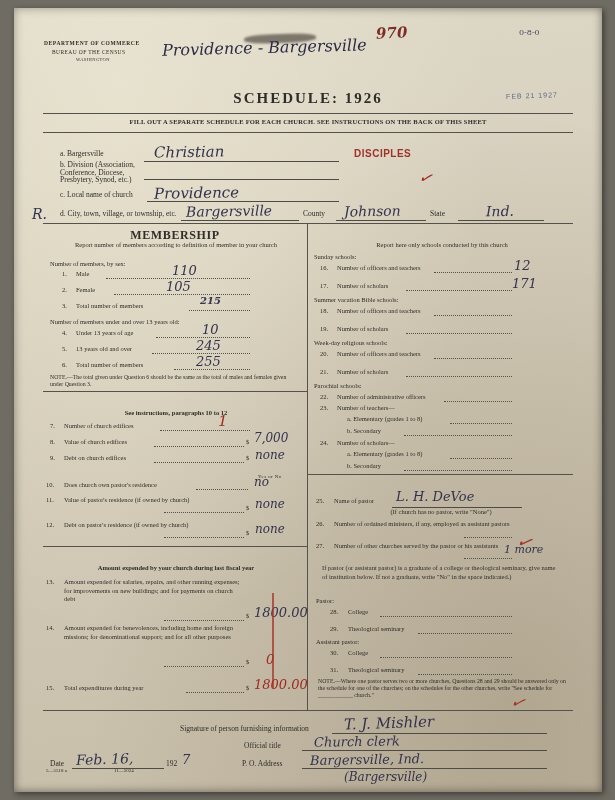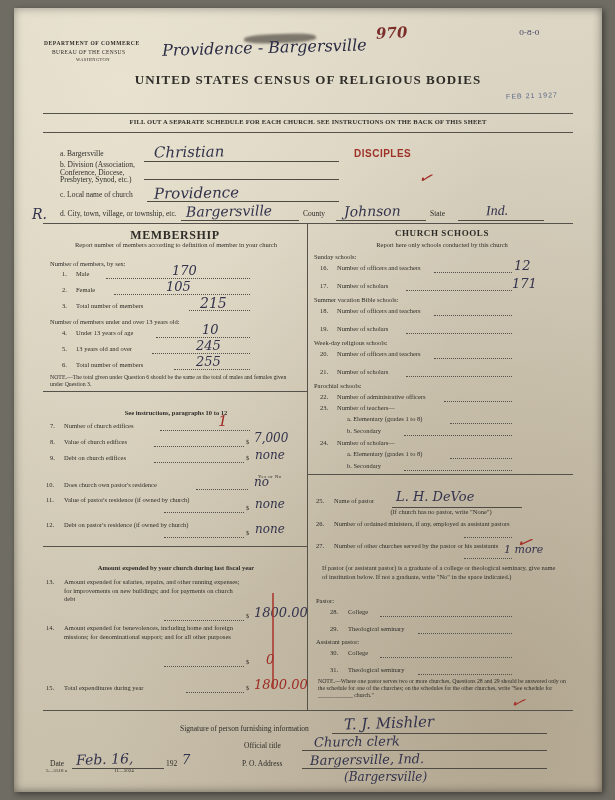--- a/index.html
+++ b/index.html
@@ -75,21 +75,21 @@
 
     <div class="hw hw-dark" style="left:362px;top:16px;font-size:15px;font-weight:bold;color:#7c2f2a;transform:rotate(-3deg);">970</div>
     <div class="t" style="left:505px;top:20px;font-size:8px;color:#4a4a66;font-family:'DejaVu Serif',serif;">0-8-0</div>
 
     <div class="smudge" style="left:230px;top:26px;width:72px;height:9px;transform:rotate(-2deg);"></div>
 
     <div class="hw hw-dark" style="left:148px;top:30px;font-size:16px;transform:rotate(-1.5deg);">Providence - Bargersville</div>
 
     <div class="t" style="left:492px;top:84px;font-size:7px;letter-spacing:1px;color:#5f6a8c;font-family:'Liberation Sans',sans-serif;transform:rotate(-2deg);">FEB 21 1927</div>
 
-    <div class="t lg bold center caps ls1" style="left:30px;top:64px;width:528px;font-size:13px;">UNITED STATES CENSUS OF RELIGIOUS BODIES</div>
+    <div class="t bold center caps ls2" style="left:30px;top:82px;width:528px;font-size:15px;">SCHEDULE: 1926</div>
 
     <div class="rule" style="left:29px;top:105px;width:530px;"></div>
     <div class="t xsm bold center" style="left:30px;top:110px;width:528px;font-size:6.5px;letter-spacing:.2px;">FILL OUT A SEPARATE SCHEDULE FOR EACH CHURCH.   SEE INSTRUCTIONS ON THE BACK OF THIS SHEET</div>
     <div class="rule" style="left:29px;top:124px;width:530px;"></div>
 
     <div class="t sm" style="left:46px;top:141px;">a. Bargersville</div>
     <div class="blank" style="left:130px;top:152px;width:195px;"></div>
     <div class="hw hw-pen" style="left:140px;top:135px;font-size:15px;transform:rotate(-1deg);">Christian</div>
     <div class="t" style="left:340px;top:140px;font-size:10px;letter-spacing:.5px;color:#9e3128;font-family:'Liberation Sans',sans-serif;font-weight:bold;">DISCIPLES</div>
 
@@ -102,47 +102,47 @@
     <div class="hw hw-pen" style="left:140px;top:176px;font-size:15px;transform:rotate(-1deg);">Providence</div>
 
     <div class="t sm" style="left:46px;top:201px;">d. City, town, village, or township, etc.</div>
     <div class="blank" style="left:167px;top:211px;width:118px;"></div>
     <div class="hw hw-pen" style="left:172px;top:195px;font-size:14px;transform:rotate(-1deg);">Bargersville</div>
     <div class="t sm" style="left:289px;top:201px;">County</div>
     <div class="blank" style="left:322px;top:211px;width:90px;"></div>
     <div class="hw hw-pen" style="left:330px;top:195px;font-size:14px;transform:rotate(-1deg);">Johnson</div>
     <div class="t sm" style="left:416px;top:201px;">State</div>
     <div class="blank" style="left:444px;top:211px;width:86px;"></div>
-    <div class="hw hw-pen" style="left:472px;top:195px;font-size:14px;transform:rotate(-1deg);font-family:Liberation Serif, serif;">Ind.</div>
+    <div class="hw hw-pen" style="left:472px;top:195px;font-size:14px;transform:rotate(-1deg);">Ind.</div>
 
     <div class="hw hw-pen" style="left:18px;top:198px;font-size:14px;">R.</div>
 
     <div class="rule" style="left:29px;top:215px;width:530px;"></div>
 
     <div class="vrule" style="left:293px;top:215px;height:487px;"></div>
 
     <div class="t md bold center caps" style="left:32px;top:220px;width:258px;font-size:12px;letter-spacing:.6px;">MEMBERSHIP</div>
     <div class="t xsm center" style="left:40px;top:233px;width:244px;line-height:8px;">Report number of members according to definition of member in your church</div>
 
     <div class="t xsm" style="left:36px;top:252px;">Number of members, by sex:</div>
 
     <div class="t xsm" style="left:48px;top:262px;">1.</div>
     <div class="t xsm" style="left:62px;top:262px;">Male</div>
     <div class="dots" style="left:92px;top:269px;width:144px;"></div>
-    <div class="hw hw-pen" style="left:158px;top:255px;font-size:13px;">170</div>
+    <div class="hw hw-pen" style="left:158px;top:255px;font-size:13px;">110</div>
 
     <div class="t xsm" style="left:48px;top:278px;">2.</div>
     <div class="t xsm" style="left:62px;top:278px;">Female</div>
     <div class="dots" style="left:100px;top:285px;width:136px;"></div>
     <div class="hw hw-pen" style="left:152px;top:271px;font-size:13px;">105</div>
 
     <div class="t xsm" style="left:48px;top:294px;">3.</div>
     <div class="t xsm" style="left:62px;top:294px;">Total number of members</div>
     <div class="dots" style="left:175px;top:301px;width:61px;"></div>
-    <div class="hw hw-pen" style="left:186px;top:287px;font-size:14px;">215</div>
+    <div class="hw hw-pen" style="left:186px;top:287px;font-size:10px;font-weight:bold;">215</div>
 
     <div class="t xsm" style="left:36px;top:310px;">Number of members under and over 13 years old:</div>
 
     <div class="t xsm" style="left:48px;top:321px;">4.</div>
     <div class="t xsm" style="left:62px;top:321px;">Under 13 years of age</div>
     <div class="dots" style="left:142px;top:328px;width:94px;"></div>
     <div class="hw hw-pen" style="left:188px;top:314px;font-size:13px;">10</div>
 
     <div class="t xsm" style="left:48px;top:337px;">5.</div>
     <div class="t xsm" style="left:62px;top:337px;">13 years old and over</div>
@@ -212,21 +212,20 @@
     <div class="hw hw-red" style="left:252px;top:644px;font-size:13px;color:#9e2a23;">0</div>
 
     <div class="t xsm" style="left:32px;top:676px;">15.</div>
     <div class="t xsm" style="left:50px;top:676px;">Total expenditures during year</div>
     <div class="dots" style="left:172px;top:683px;width:58px;"></div>
     <div class="t xsm" style="left:232px;top:676px;">$</div>
     <div class="hw hw-red" style="left:240px;top:669px;font-size:13px;color:#9e2a23;">1800.00</div>
 
     <div style="position:absolute;left:258px;top:585px;width:1.5px;height:95px;background:#a7332a;opacity:.75;"></div>
 
-    <div class="t md bold center caps" style="left:300px;top:220px;width:256px;font-size:9px;letter-spacing:.6px;">CHURCH SCHOOLS</div>
     <div class="t xsm center" style="left:302px;top:233px;width:252px;">Report here only schools conducted by this church</div>
 
     <div class="t xsm" style="left:300px;top:245px;">Sunday schools:</div>
     <div class="t xsm" style="left:306px;top:256px;">16.</div>
     <div class="t xsm" style="left:323px;top:256px;">Number of officers and teachers</div>
     <div class="dots" style="left:420px;top:263px;width:78px;"></div>
     <div class="hw hw-pen" style="left:500px;top:250px;font-size:13px;">12</div>
 
     <div class="t xsm" style="left:306px;top:274px;">17.</div>
     <div class="t xsm" style="left:323px;top:274px;">Number of scholars</div>

